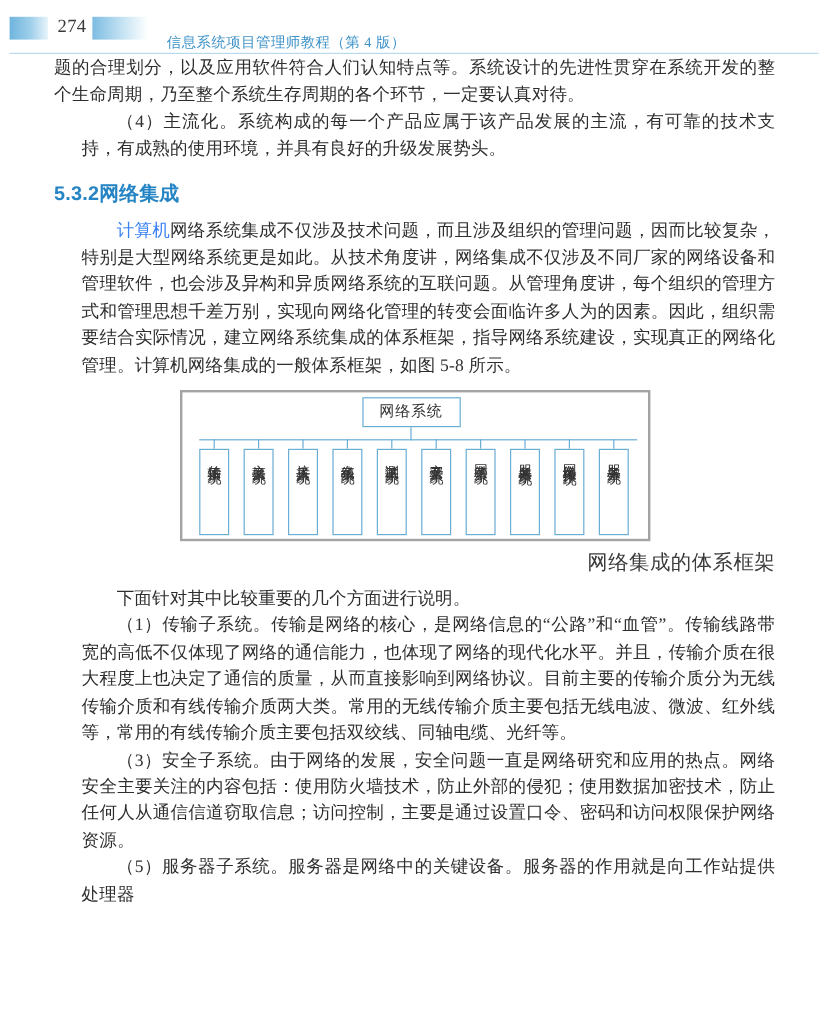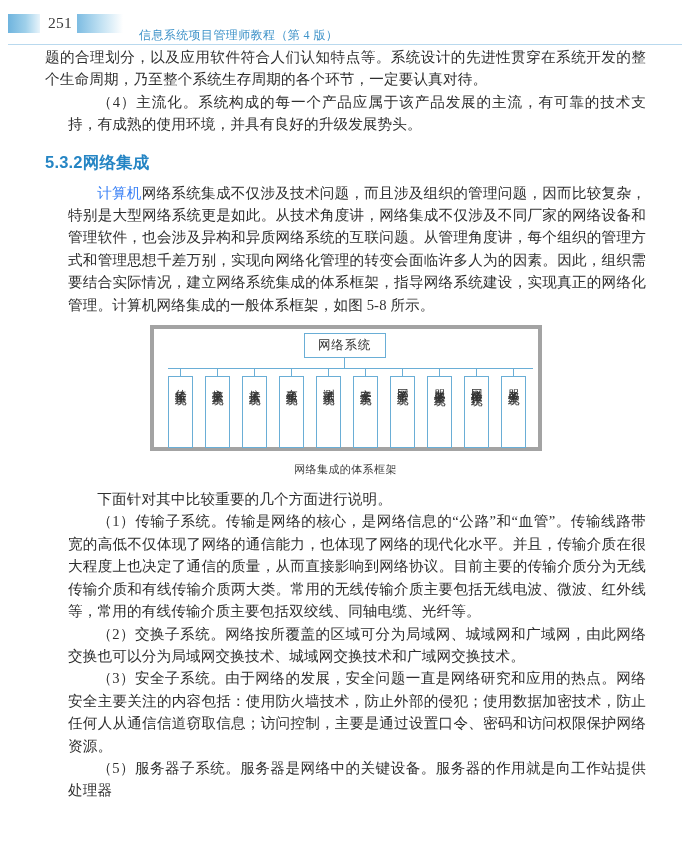--- a/index.html
+++ b/index.html
@@ -109,21 +109,21 @@
   .figure-wrap {
     position: relative;
     width: 601px;
     margin: 9px 0 0 0;
   }
   .diagram {
     position: relative;
     margin: 0 auto;
     width: 392px;
     height: 126px;
-    border: 4px solid #a3a3a3;
+    border: 2px solid #a3a3a3;
     background: #ffffff;
     box-sizing: border-box;
   }
   .root-box {
     position: absolute;
     left: 150px;
     top: 4px;
     width: 82px;
     height: 25px;
     border: 1px solid #6aaed6;
@@ -176,33 +176,33 @@
     writing-mode: vertical-rl;
     text-orientation: upright;
     font-size: 11.6px;
     line-height: 13.4px;
     letter-spacing: 1.1px;
     color: #333333;
     white-space: nowrap;
   }
   .fig-caption {
     margin: 9px 0 0 0;
-    text-align: center;
-    font-size: 11px;
+    text-align: right;
+    font-size: 17px;
     line-height: 18px;
     color: #3b3b3b;
     letter-spacing: 0.4px;
   }
 </style>
 </head>
 <body>
 
 <div class="page-header">
   <div class="hdr-block left"></div>
-  <div class="page-number">251</div>
+  <div class="page-number">274</div>
   <div class="hdr-block right"></div>
   <div class="book-title">信息系统项目管理师教程（第 4 版）</div>
   <div class="header-rule"></div>
 </div>
 
 <div class="content">
 
   <p class="body">题的合理划分，以及应用软件符合人们认知特点等。系统设计的先进性贯穿在系统开发的整个生命周期，乃至整个系统生存周期的各个环节，一定要认真对待。</p>
 
   <p class="body indent">（4）主流化。系统构成的每一个产品应属于该产品发展的主流，有可靠的技术支持，有成熟的使用环境，并具有良好的升级发展势头。</p>
@@ -263,17 +263,16 @@
       <div class="leaf-box" style="left:347px">
           <span>服务子系统</span>
         </div>
 
     </div>
     <div class="fig-caption">网络集成的体系框架</div>
   </div>
 
   <p class="body indent" style="margin-top:10px">下面针对其中比较重要的几个方面进行说明。</p>
   <p class="body indent">（1）传输子系统。传输是网络的核心，是网络信息的“公路”和“血管”。传输线路带宽的高低不仅体现了网络的通信能力，也体现了网络的现代化水平。并且，传输介质在很大程度上也决定了通信的质量，从而直接影响到网络协议。目前主要的传输介质分为无线传输介质和有线传输介质两大类。常用的无线传输介质主要包括无线电波、微波、红外线等，常用的有线传输介质主要包括双绞线、同轴电缆、光纤等。</p>
-  <p class="body indent">（2）交换子系统。网络按所覆盖的区域可分为局域网、城域网和广域网，由此网络交换也可以分为局域网交换技术、城域网交换技术和广域网交换技术。</p>
   <p class="body indent">（3）安全子系统。由于网络的发展，安全问题一直是网络研究和应用的热点。网络安全主要关注的内容包括：使用防火墙技术，防止外部的侵犯；使用数据加密技术，防止任何人从通信信道窃取信息；访问控制，主要是通过设置口令、密码和访问权限保护网络资源。</p>
   <p class="body indent">（5）服务器子系统。服务器是网络中的关键设备。服务器的作用就是向工作站提供处理器</p>
 
 </div>
 
 </body></html>

